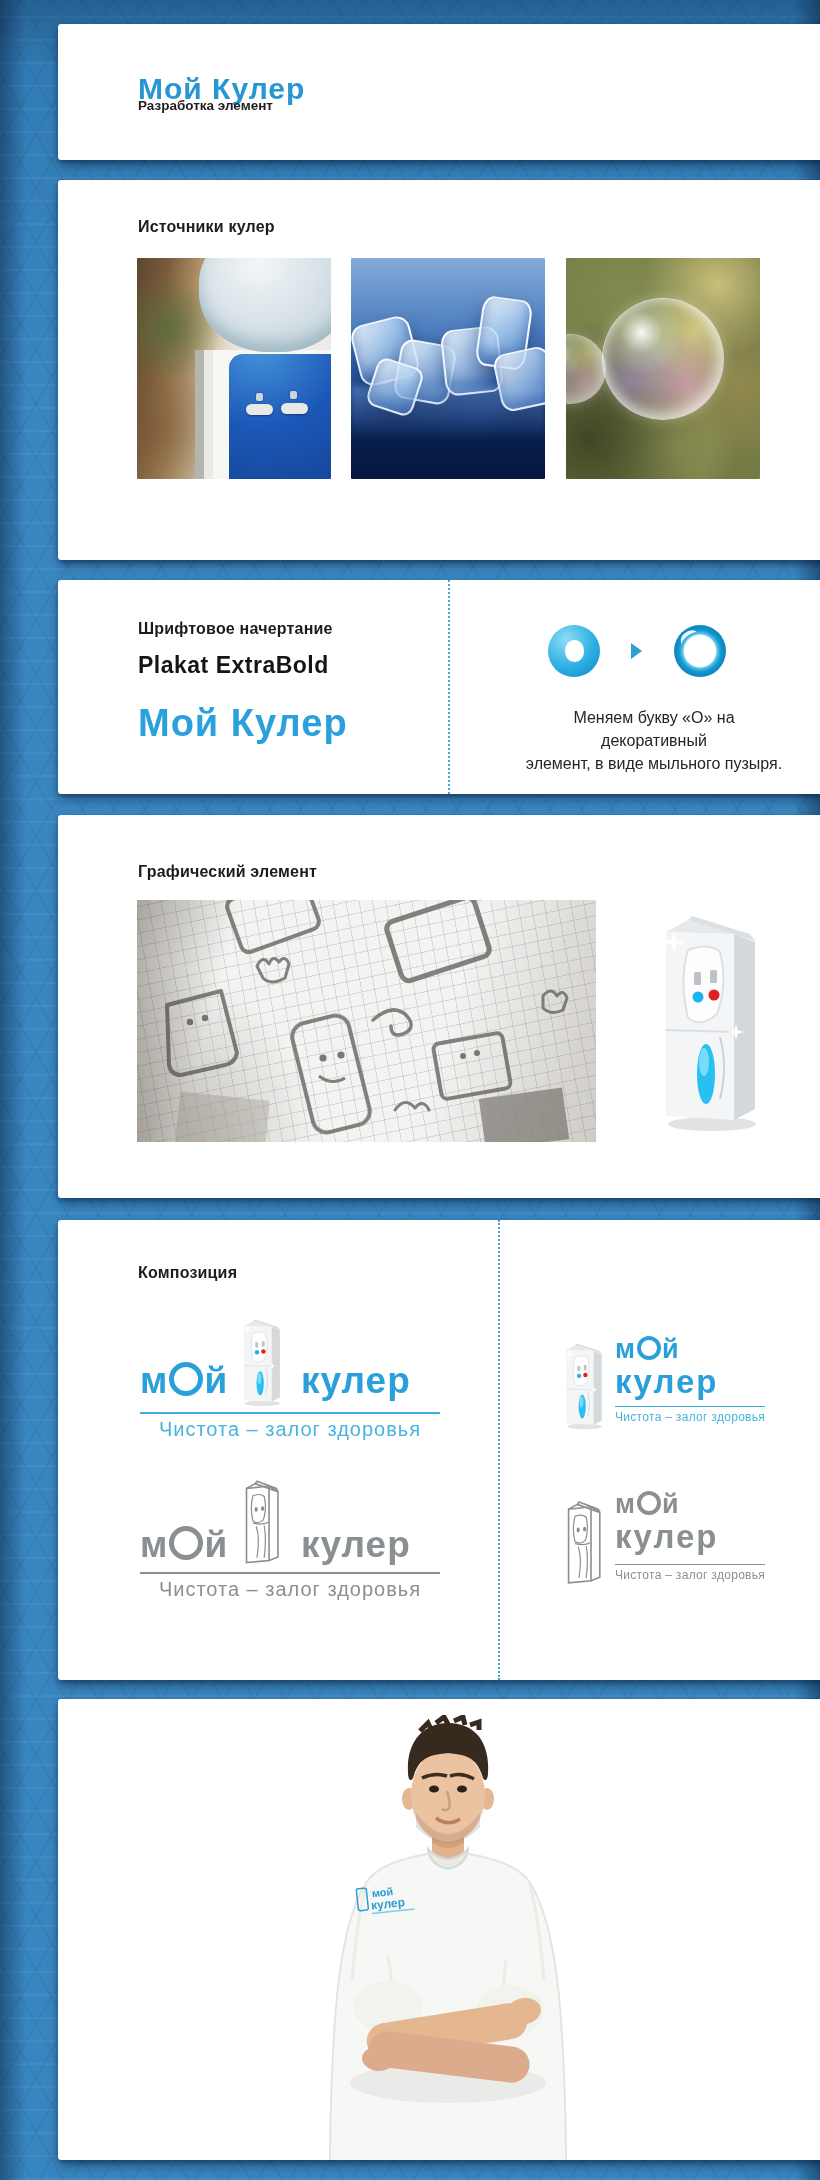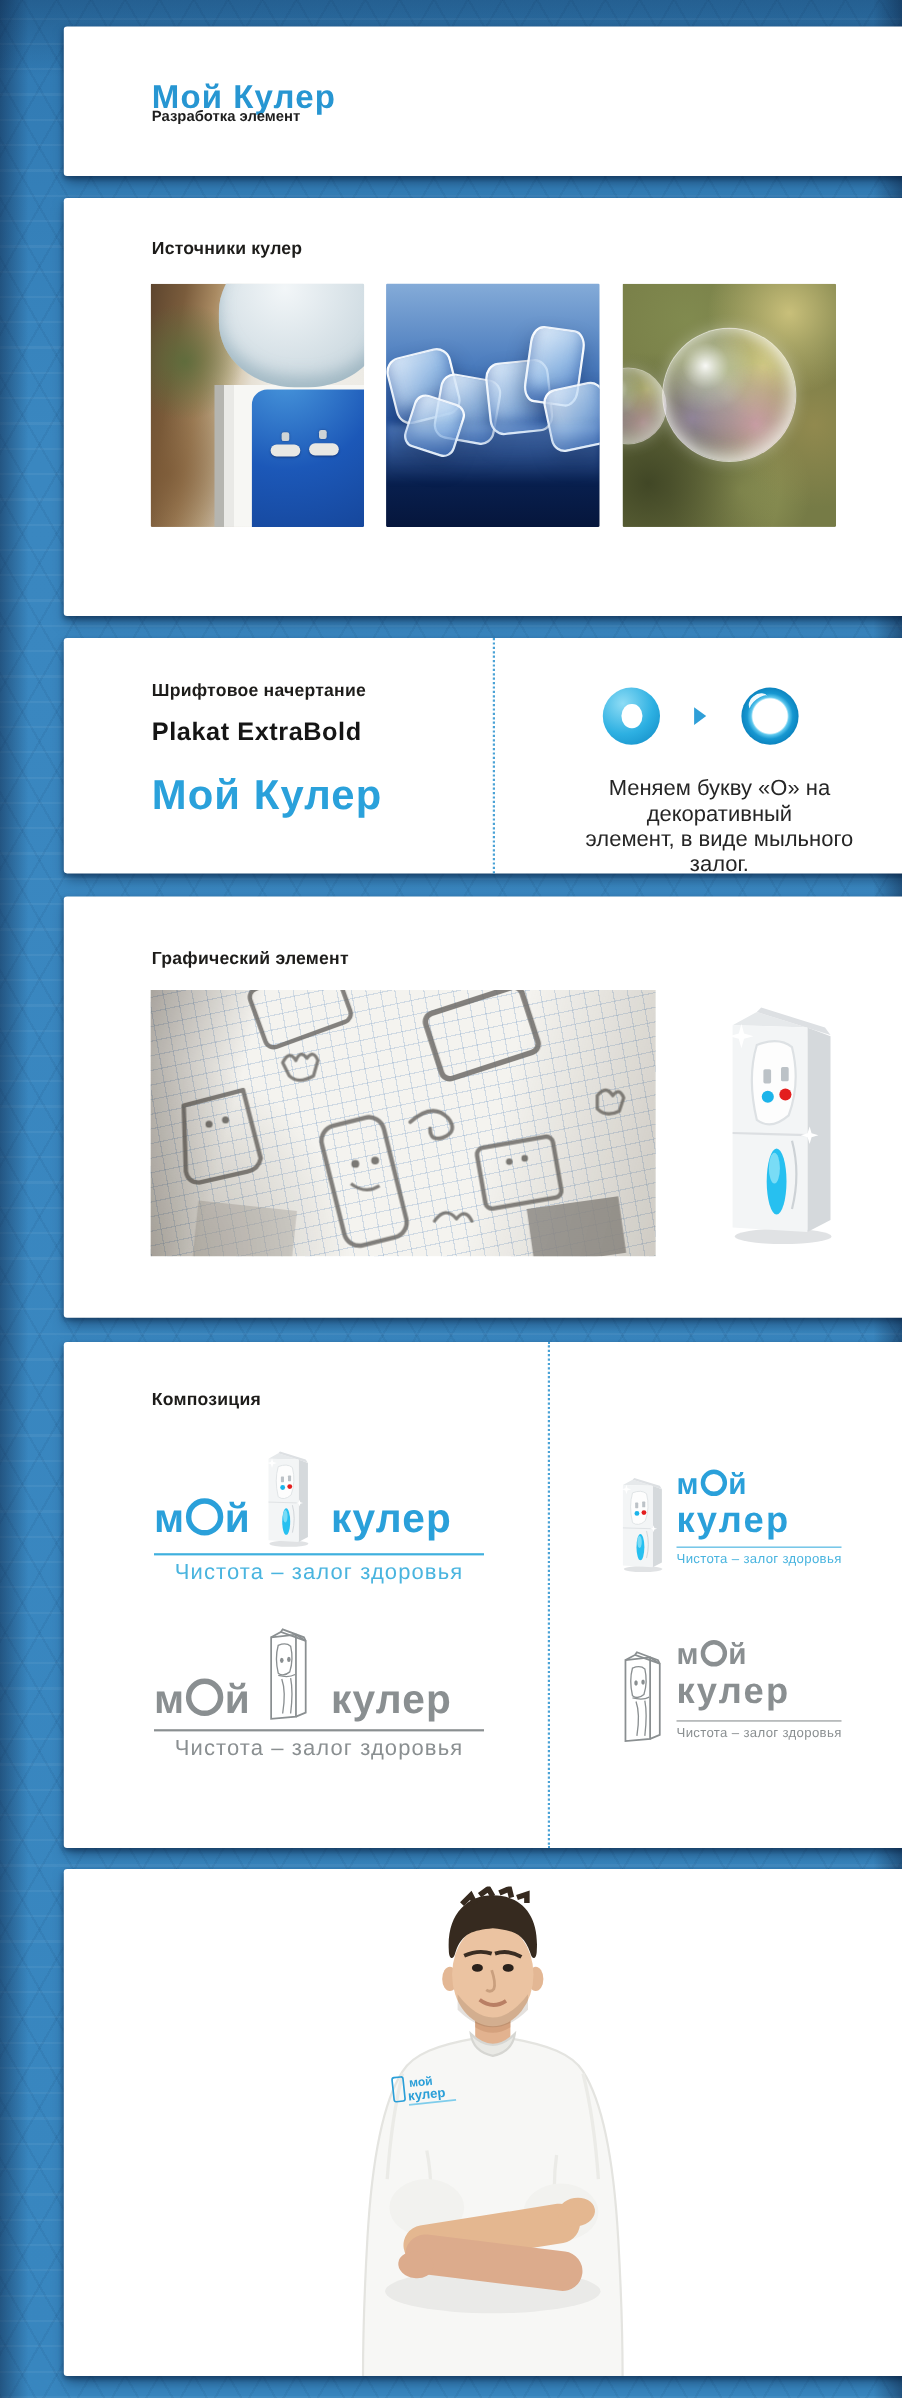--- a/index.html
+++ b/index.html
@@ -71,21 +71,21 @@
   .o-glyph{position:absolute;left:490px;top:45px;width:52px;height:52px;border-radius:50%;
       background:radial-gradient(circle at 35% 28%, #8edcf5, #2db0e2 55%, #0e86c2);}
   .o-glyph::after{content:"";position:absolute;left:17px;top:15px;width:19px;height:22px;background:#fff;border-radius:48%;}
   .arrow-right{position:absolute;left:573px;top:63px;width:0;height:0;
       border-left:11px solid #2f9fd8;border-top:8px solid rgba(0,0,0,0);border-bottom:8px solid rgba(0,0,0,0);}
   .bubble-glyph{position:absolute;left:616px;top:45px;width:52px;height:52px;border-radius:50%;
       background:radial-gradient(closest-side, rgba(255,255,255,0) 60%, #5ec8ee 66%, #1697d1 80%, #0c84bf 100%);}
   .bubble-glyph::before{content:"";position:absolute;left:6px;top:6px;width:20px;height:12px;border-radius:50%;
       border-top:4px solid rgba(255,255,255,.95);transform:rotate(-38deg);}
   .font-note{position:absolute;left:462px;top:126px;width:268px;text-align:center;
-      font-size:20px;line-height:23px;color:#252525;}
+      font-size:16px;line-height:23px;color:#252525;}
 
   
   .sketch{position:absolute;left:79px;top:85px;width:459px;height:242px;overflow:hidden;background-color:#f4f3ef;
       background-image:
         repeating-linear-gradient(80deg, rgba(125,160,200,.3) 0 1px, rgba(0,0,0,0) 1px 13px),
         repeating-linear-gradient(-12deg, rgba(125,160,200,.3) 0 1px, rgba(0,0,0,0) 1px 13px);}
   .sketch::after{content:"";position:absolute;inset:0;
       background:linear-gradient(105deg, rgba(55,45,35,.4), rgba(0,0,0,0) 20%, rgba(0,0,0,0) 66%, rgba(110,100,85,.28)),
                  radial-gradient(circle at 0% 100%, rgba(70,60,45,.35), rgba(0,0,0,0) 35%);}
   .cooler-render{position:absolute;left:600px;top:97px;}
@@ -184,21 +184,21 @@
   <div class="vdots" style="left:390px"></div>
   <div class="hd" style="top:40px">Шрифтовое начертание</div>
   <div class="font-name">Plakat ExtraBold</div>
   <div class="font-sample">Мой Кулер</div>
 
   <div class="o-glyph"></div>
   <div class="arrow-right"></div>
   <div class="bubble-glyph"></div>
   <div class="font-note">
     <div>Меняем букву «О» на декоративный</div>
-    <div>элемент, в виде мыльного залог.</div>
+    <div>элемент, в виде мыльного пузыря.</div>
   </div>
 </section>
 
 <section class="card card4">
   <div class="hd" style="top:48px">Графический элемент</div>
 
   <div class="sketch">
     <svg width="459" height="242" viewBox="0 0 459 242">
       <g fill="none" stroke="#6e6c68" stroke-width="4" opacity=".85" stroke-linecap="round" stroke-linejoin="round">
         <rect x="95" y="-14" width="82" height="56" rx="8" transform="rotate(-20 136 14)"></rect>

